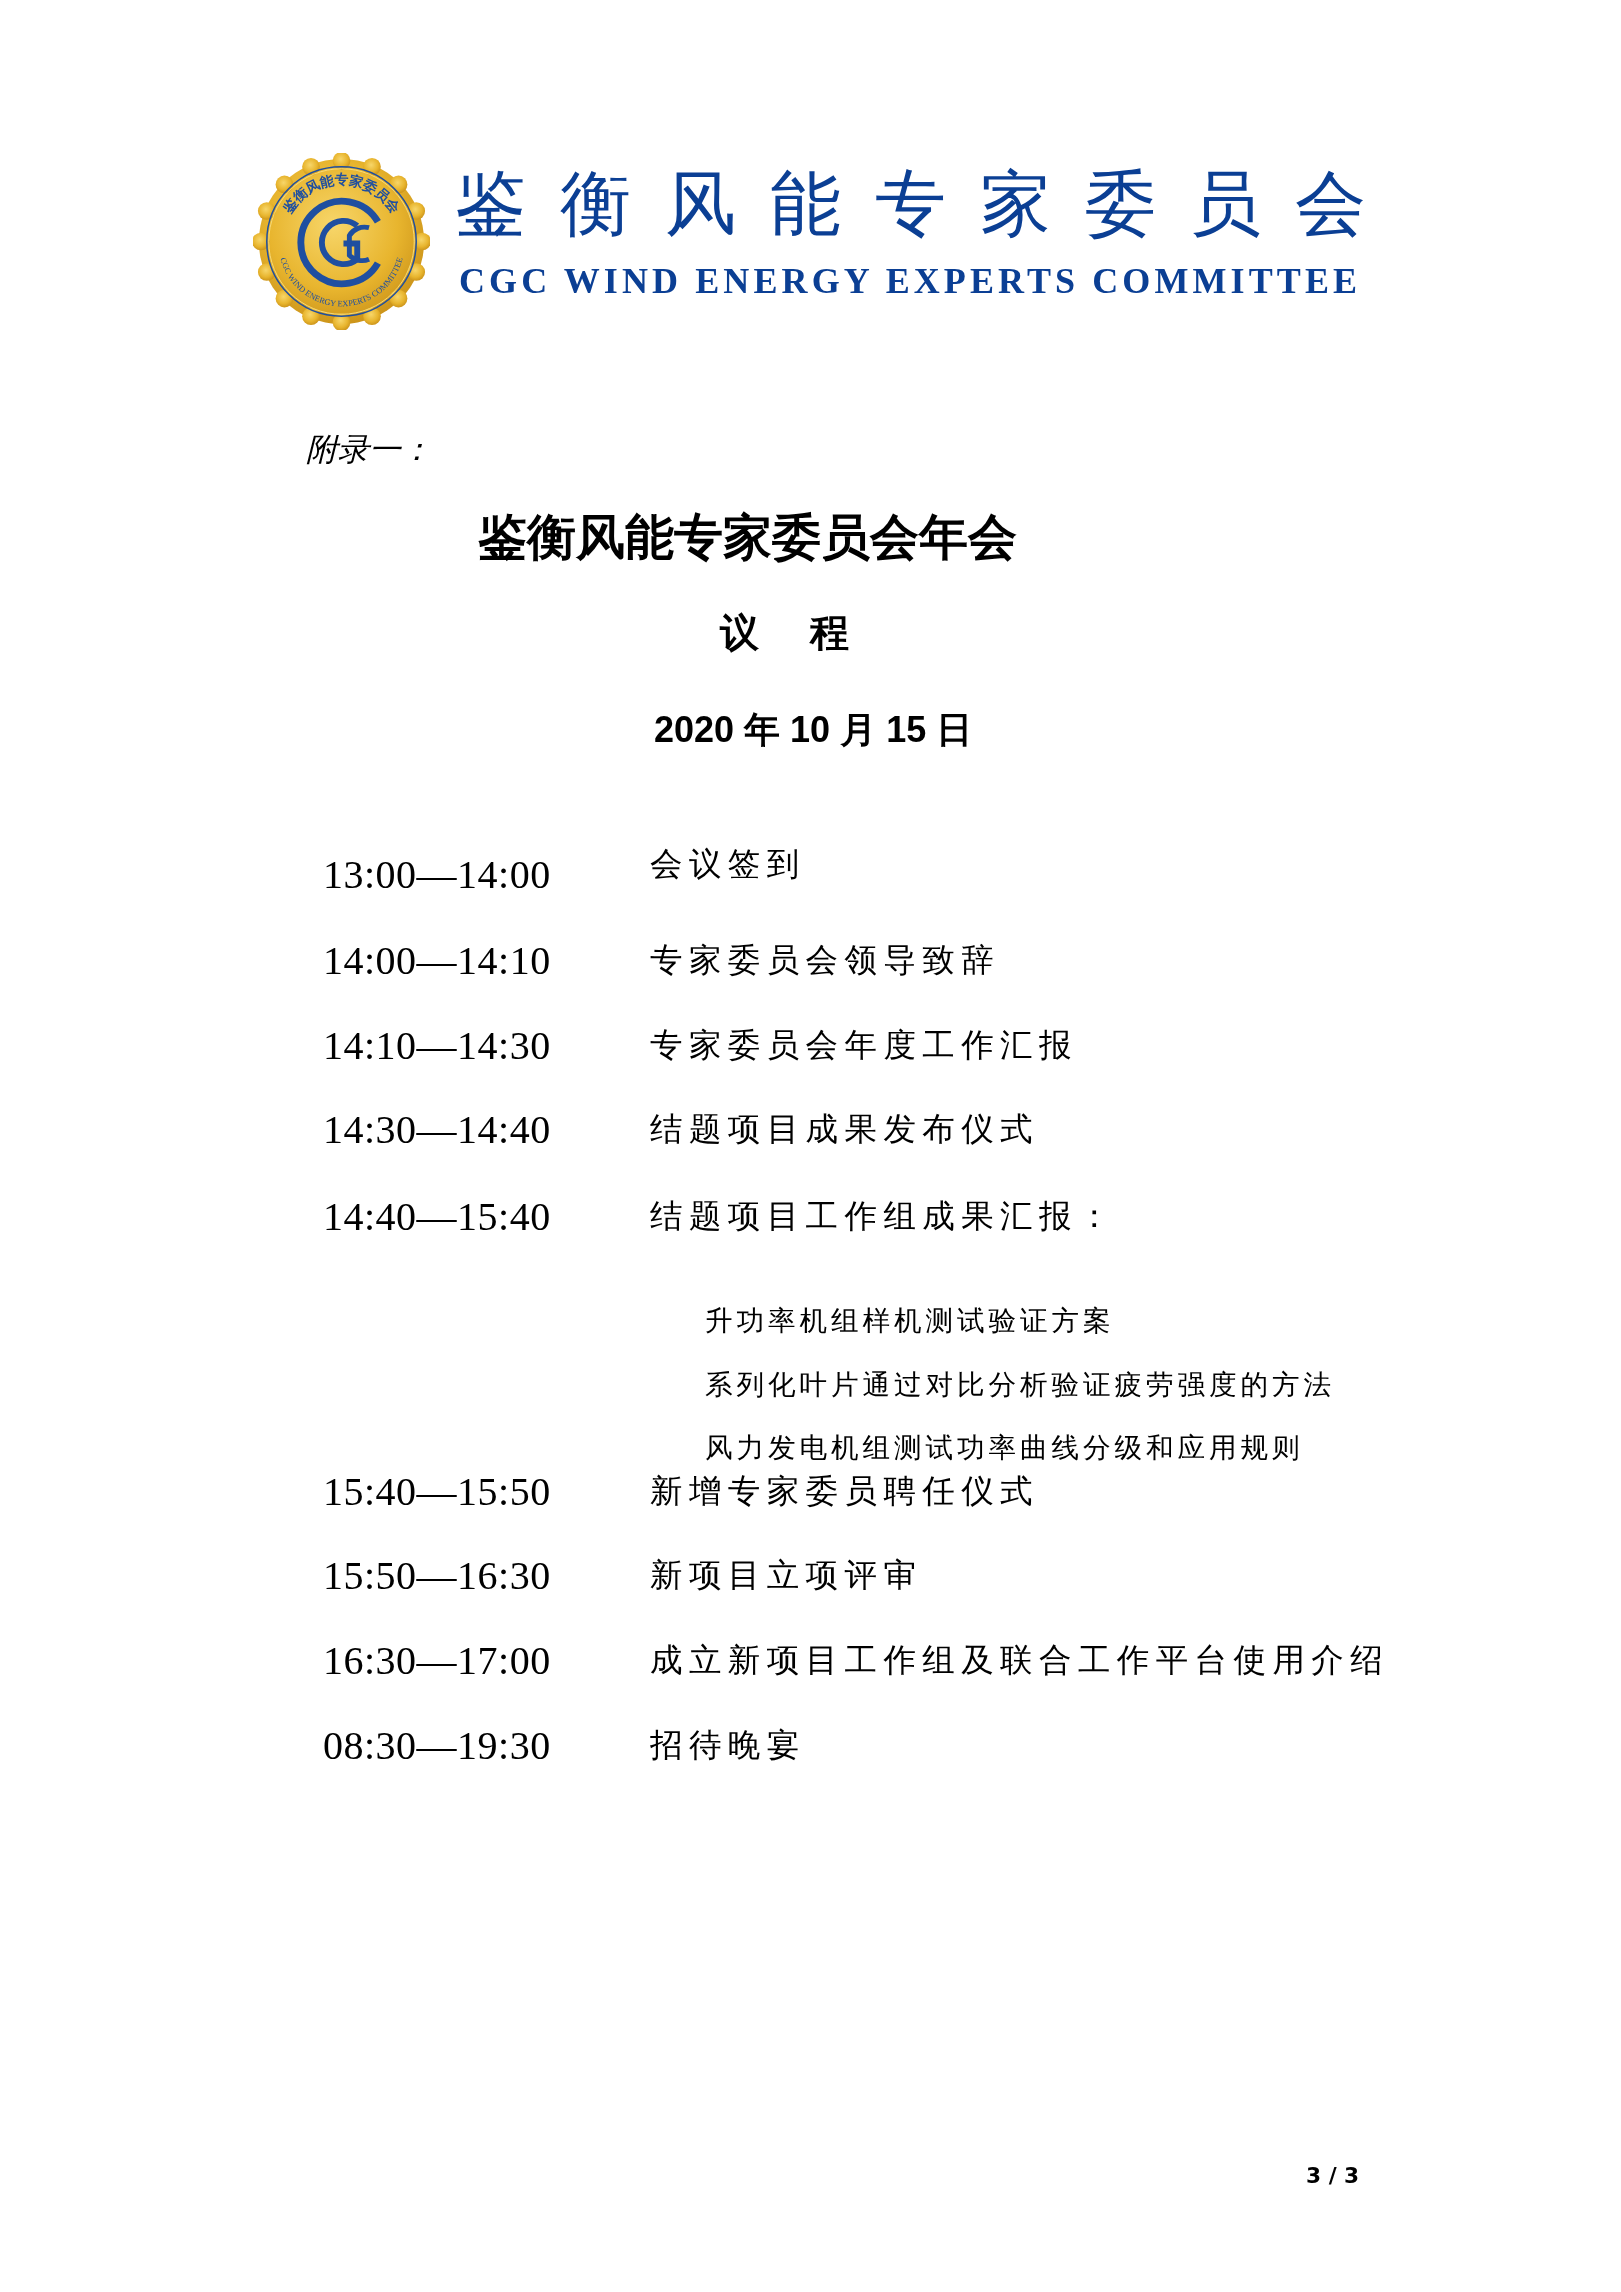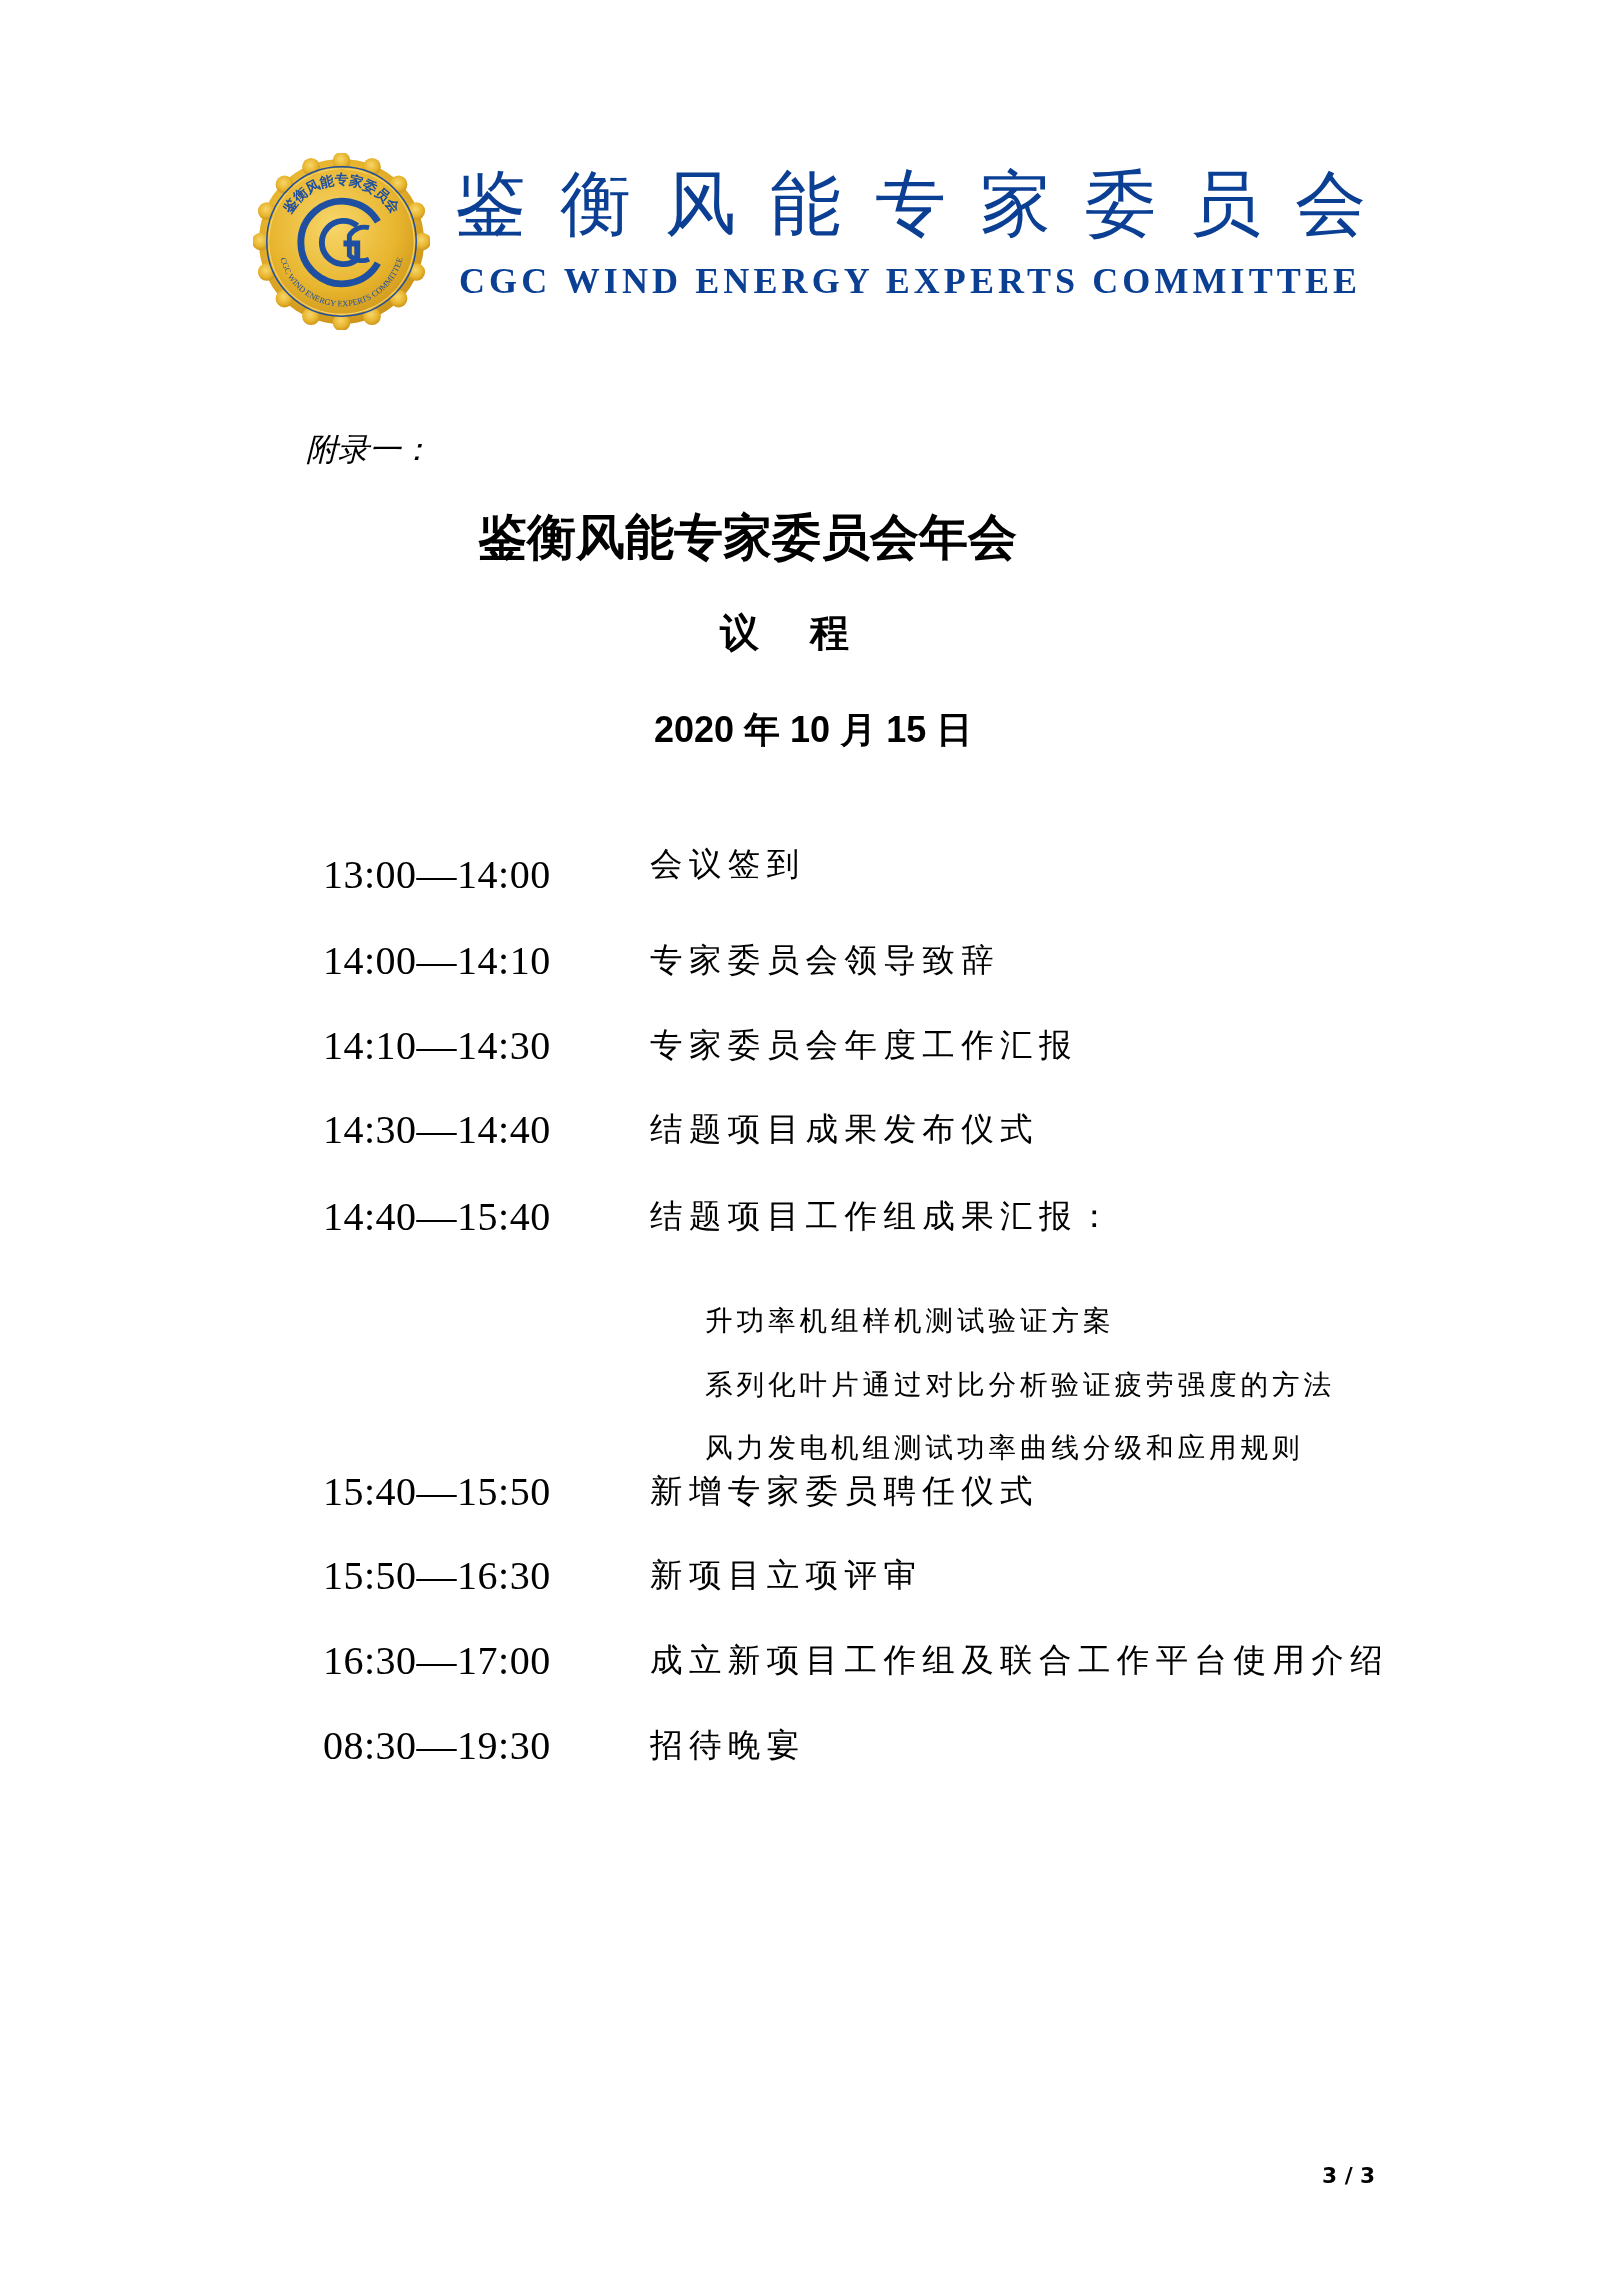--- a/index.html
+++ b/index.html
@@ -26,21 +26,21 @@
           font-weight: bold; font-size: 36px; line-height: 49px; }
 
   .row-time { left: 323px; font-family: "Liberation Serif", serif;
               font-size: 40px; line-height: 39px; letter-spacing: 0.5px; }
   .row-item { left: 650px; font-family: "DejaVu Serif", serif;
               font-size: 32.5px; line-height: 39px; letter-spacing: 6.4px; }
   .sub-item { left: 705px; font-family: "DejaVu Serif", serif;
               font-size: 27.6px; line-height: 35px; letter-spacing: 3.9px; margin-top: 32px; }
 
   .page-num { left: 1306px; top: 2161px; font-family: "DejaVu Sans", sans-serif;
-              font-weight: bold; font-size: 21.7px; line-height: 29.6px; margin-left: 16px; }
+              font-weight: bold; font-size: 21.7px; line-height: 29.6px; }
 </style>
 </head>
 <body>
 
 <div class="abs logo">
   <svg width="177" height="177" viewBox="0 0 180 180">
     <defs>
       <radialGradient id="gold" cx="45%" cy="40%" r="65%">
         <stop offset="0%" stop-color="#F7D66A"></stop>
         <stop offset="60%" stop-color="#E8B52E"></stop>

